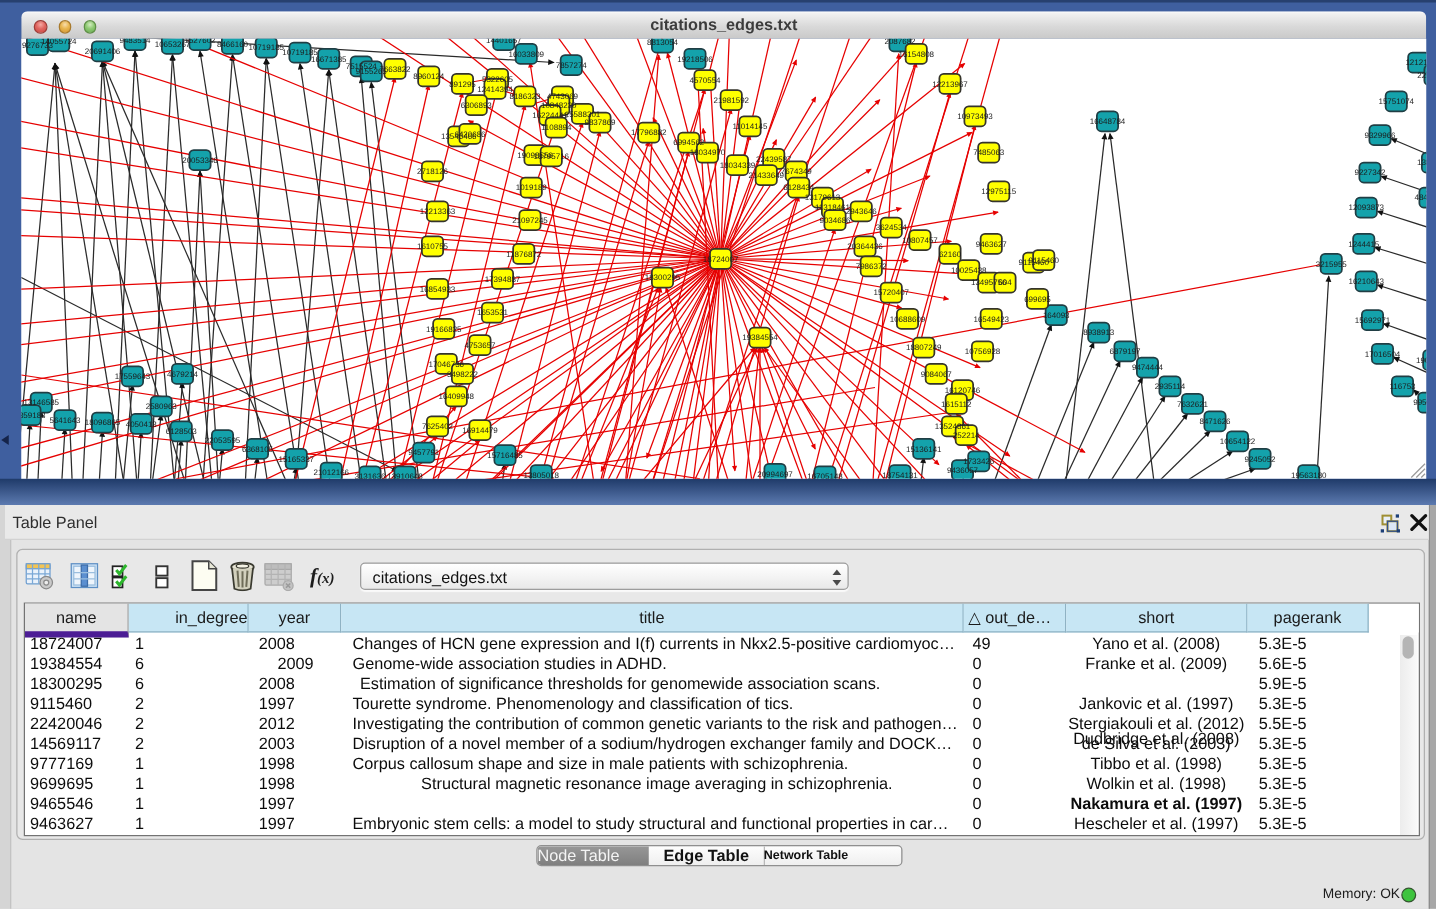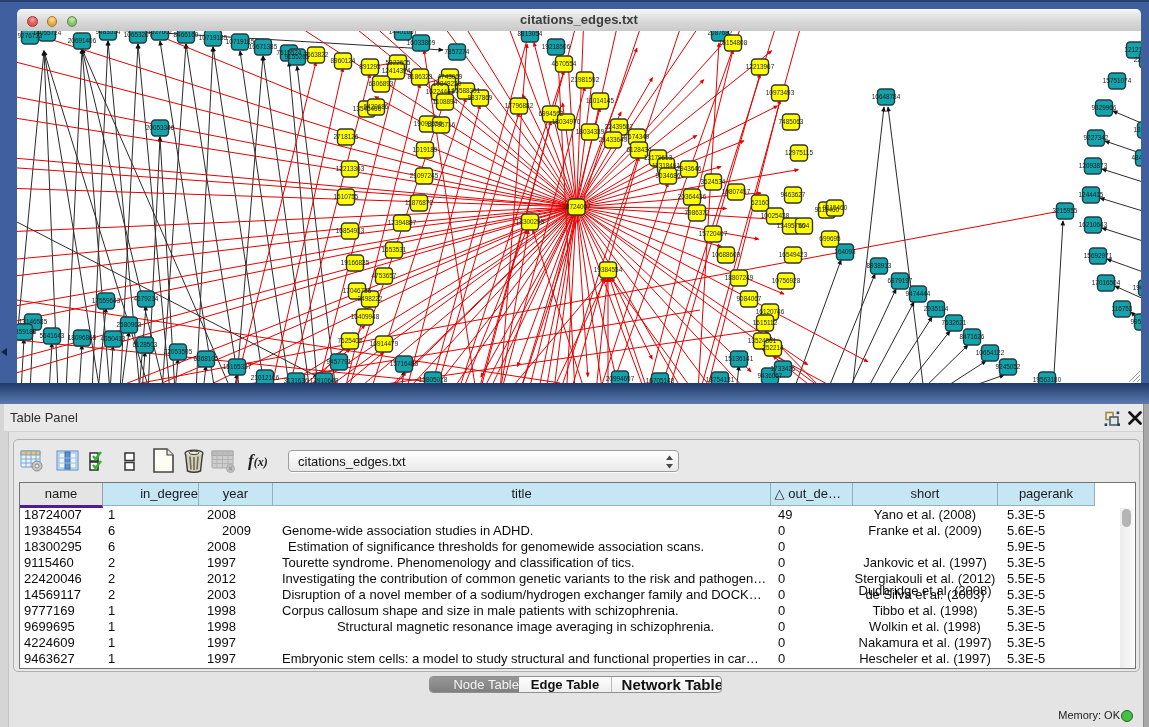--- a/index.html
+++ b/index.html
@@ -612,33 +612,34 @@
   <div class="abs" style="left:9px;top:3px;font-size:13px;color:#111;">citations_edges.txt</div>
   <svg class="abs" style="left:376px;top:4px" width="9" height="14" viewBox="0 0 9 14">
     <path d="M4.5 0.5L8 5H1z" fill="#4a4a4a"></path>
       <path d="M4.5 13.5L8 9H1z" fill="#4a4a4a"></path>
   </svg>
 </div>
 
 <div class="abs" style="left:19px;top:482px;width:1117px;height:187px;background:#fff;border:1px solid #737373;box-sizing:border-box;">
 
   <div class="abs" style="left:0;top:0;width:1115px;height:23px;background:#fff;">
-    <div class="hdrcell" style="left:0;width:82px;background:#e4e4e4;border-right:1px solid #9d9d9d;border-bottom:3px solid #4c1d95;">name</div>
+    <div class="hdrcell" style="left:0;width:82px;background:#e4e4e4;border-right:1px solid #9d9d9d;border-bottom:5px solid #4c1d95;">name</div>
     <div class="hdrcell" style="left:83px;width:95px;text-align:right;">in_degree</div>
     <div class="hdrcell" style="left:179px;width:73px;">year</div>
     <div class="hdrcell" style="left:253px;width:497px;">title</div>
     <div class="hdrcell" style="left:751px;width:81px;text-align:left;">&nbsp;△ out_de…</div>
     <div class="hdrcell" style="left:833px;width:144px;">short</div>
     <div class="hdrcell" style="left:978px;width:96px;">pagerank</div>
   </div>
 
   <div class="abs" style="left:0;top:24px;width:1115px;height:160px;font-size:13px;color:#0c0c0c;">
     <div class="cell" style="left:4px;top:0px;width:78px;">18724007</div>
       <div class="cell" style="left:88px;top:0px;width:60px;">1</div>
       <div class="cell" style="left:187px;top:0px;width:62px;">2008</div>
+      <div class="cell" style="left:262px;top:0px;width:487px;">Changes of HCN gene expression and I(f) currents in Nkx2.5-positive cardiomyoc…</div>
       <div class="cell" style="left:758px;top:0px;width:70px;">49</div>
       <div class="cell" style="left:833px;top:0px;width:144px;text-align:center;">Yano et al. (2008)</div>
       <div class="cell" style="left:987px;top:0px;width:86px;">5.3E-5</div>
       <div class="cell" style="left:4px;top:16px;width:78px;">19384554</div>
       <div class="cell" style="left:88px;top:16px;width:60px;">6</div>
       <div class="cell" style="left:202px;top:16px;width:62px;">2009</div>
       <div class="cell" style="left:262px;top:16px;width:487px;">Genome-wide association studies in ADHD.</div>
       <div class="cell" style="left:758px;top:16px;width:70px;">0</div>
       <div class="cell" style="left:833px;top:16px;width:144px;text-align:center;">Franke et al. (2009)</div>
       <div class="cell" style="left:987px;top:16px;width:86px;">5.6E-5</div>
@@ -677,41 +678,41 @@
       <div class="cell" style="left:758px;top:96px;width:70px;">0</div>
       <div class="cell" style="left:833px;top:96px;width:144px;text-align:center;">Tibbo et al. (1998)</div>
       <div class="cell" style="left:987px;top:96px;width:86px;">5.3E-5</div>
       <div class="cell" style="left:4px;top:112px;width:78px;">9699695</div>
       <div class="cell" style="left:88px;top:112px;width:60px;">1</div>
       <div class="cell" style="left:187px;top:112px;width:62px;">1998</div>
       <div class="cell" style="left:262px;top:112px;width:487px;text-align:center;">Structural magnetic resonance image averaging in schizophrenia.</div>
       <div class="cell" style="left:758px;top:112px;width:70px;">0</div>
       <div class="cell" style="left:833px;top:112px;width:144px;text-align:center;">Wolkin et al. (1998)</div>
       <div class="cell" style="left:987px;top:112px;width:86px;">5.3E-5</div>
-      <div class="cell" style="left:4px;top:128px;width:78px;">4224609</div>
+      <div class="cell" style="left:4px;top:128px;width:78px;">9465546</div>
       <div class="cell" style="left:88px;top:128px;width:60px;">1</div>
       <div class="cell" style="left:187px;top:128px;width:62px;">1997</div>
       <div class="cell" style="left:758px;top:128px;width:70px;">0</div>
-      <div class="cell" style="left:833px;top:128px;width:144px;text-align:center;">Nakamura et al. (1997)</div>
+      <div class="cell" style="left:833px;top:128px;width:144px;text-align:center;font-weight:bold;">Nakamura et al. (1997)</div>
       <div class="cell" style="left:987px;top:128px;width:86px;">5.3E-5</div>
       <div class="cell" style="left:4px;top:144px;width:78px;">9463627</div>
       <div class="cell" style="left:88px;top:144px;width:60px;">1</div>
       <div class="cell" style="left:187px;top:144px;width:62px;">1997</div>
       <div class="cell" style="left:262px;top:144px;width:487px;">Embryonic stem cells: a model to study structural and functional properties in car…</div>
       <div class="cell" style="left:758px;top:144px;width:70px;">0</div>
       <div class="cell" style="left:833px;top:144px;width:144px;text-align:center;">Hescheler et al. (1997)</div>
       <div class="cell" style="left:987px;top:144px;width:86px;">5.3E-5</div>
   </div>
 
   <div class="abs" style="left:1100px;top:25px;width:14px;height:160px;background:linear-gradient(90deg,#ececec,#fafafa);">
     <div class="abs" style="left:2px;top:1px;width:9px;height:18px;border-radius:4.5px;background:#b5b5b5;"></div>
   </div>
 </div>
 
 <div class="abs" style="left:429px;top:676px;width:293px;height:17px;border:1px solid #8f8f8f;border-radius:4px;box-sizing:border-box;overflow:hidden;background:linear-gradient(#fdfdfd,#efefef);">
-  <div class="abs" style="left:0;top:0;width:89px;height:17px;background:linear-gradient(#979797,#7c7c7c);color:#f4f4f4;font-size:13px;text-align:right;line-height:16px;">Node Table</div>
+  <div class="abs" style="left:0;top:0;width:89px;height:17px;background:linear-gradient(#979797,#7c7c7c);color:#f4f4f4;font-size:13px;text-align:left;line-height:16px;">Node Table</div>
   <div class="abs" style="left:89px;top:0;width:92px;height:17px;font-size:13px;font-weight:bold;color:#111;text-align:center;line-height:16px;">Edge Table</div>
   <div class="abs" style="left:181px;top:0;width:1px;height:17px;background:#b9b9b9;"></div>
-  <div class="abs" style="left:181px;top:0;width:112px;height:17px;font-size:15px;font-weight:bold;color:#111;text-align:right;line-height:16px;">Network Table</div>
+  <div class="abs" style="left:181px;top:0;width:112px;height:17px;font-size:10px;font-weight:bold;color:#111;text-align:left;line-height:16px;">Network Table</div>
 </div>
 
 <div class="abs" style="left:1000px;top:709px;width:120px;text-align:right;font-size:11px;color:#1c1c1c;">Memory: OK</div>
 <div class="abs" style="left:1121px;top:710px;width:12px;height:12px;border-radius:50%;background:#3ec43e;border:1.5px solid #34552f;box-sizing:border-box;"></div>
 
 </body></html>

